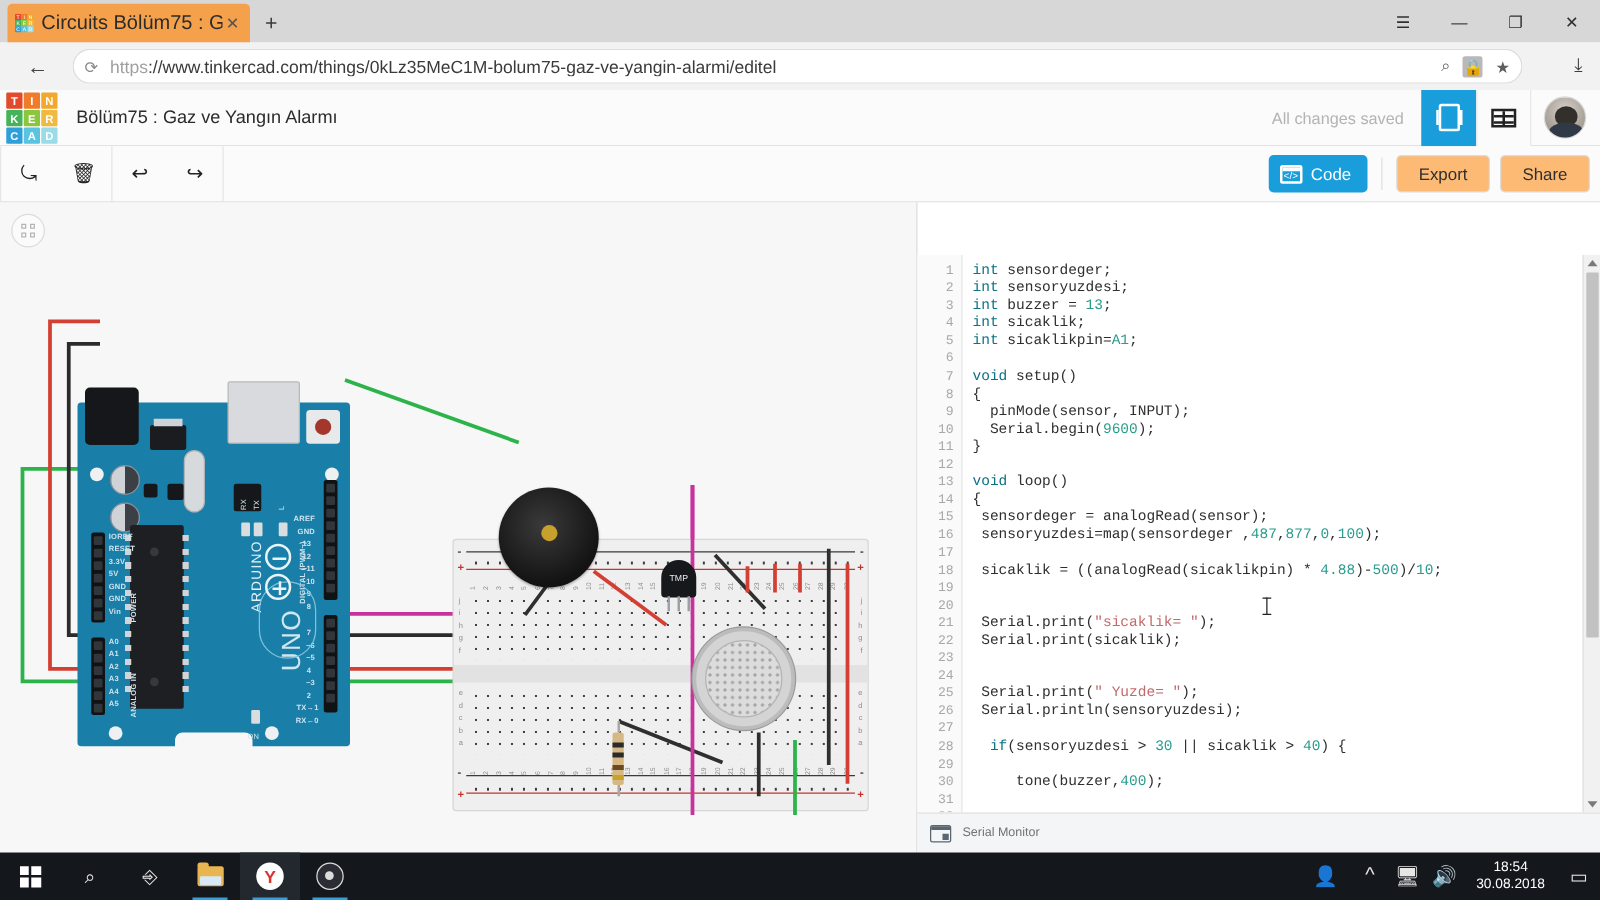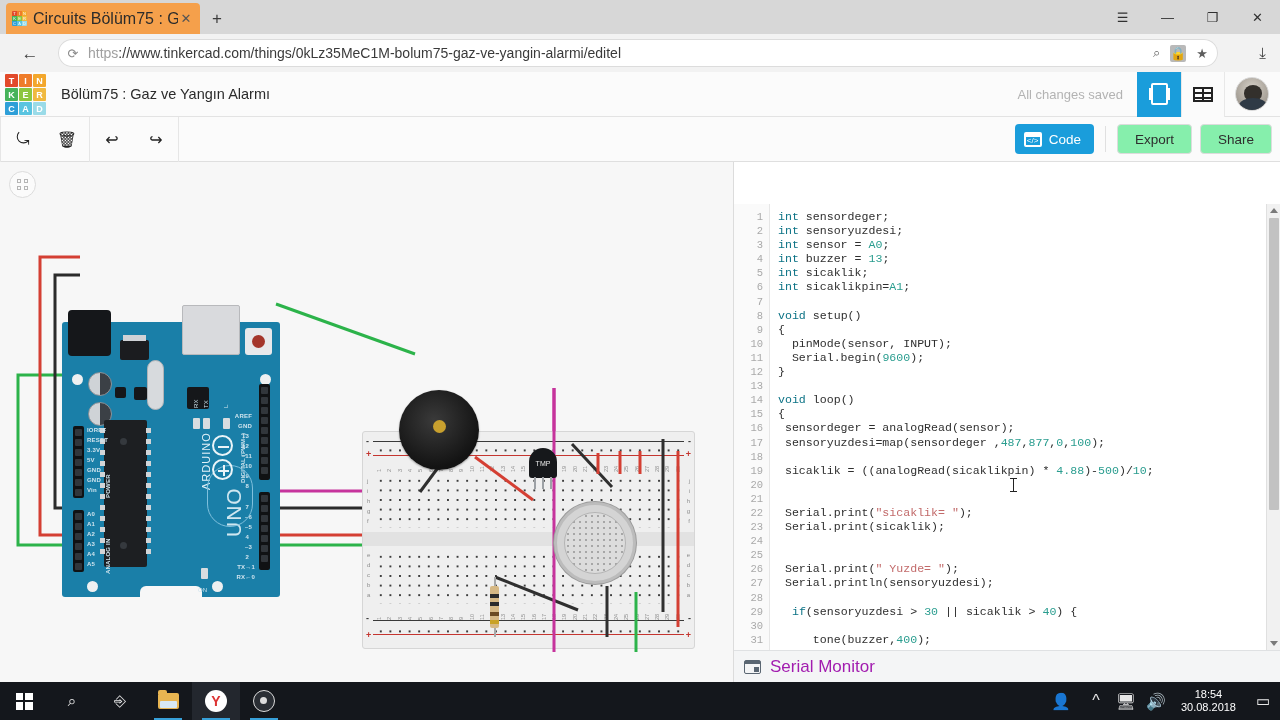--- a/index.html
+++ b/index.html
@@ -151,21 +151,21 @@
     height: 30px; margin-left: 10px; background: #fff; border: 1px solid #d6d6d6;
     border-radius: 4px; display: flex; align-items: center; padding: 0 14px 0 10px;
     font-size: 13.5px; color: #2e2e2e; gap: 9px;
   }
   .play-tri {
     width: 0; height: 0; border-left: 11px solid #3c3c3c;
     border-top: 7px solid transparent; border-bottom: 7px solid transparent;
   }
   .tb-sep { width: 1px; height: 26px; background: #e0e0e0; margin: 0 11px; }
   .plain-btn {
-    height: 30px; background: #86efac; border: 1px solid #dcdcdc; border-radius: 4px;
+    height: 30px; background: #fdba74; border: 1px solid #dcdcdc; border-radius: 4px;
     display: flex; align-items: center; padding: 0 17px; font-size: 13.5px; color: #2e2e2e;
     margin-right: 8px;
   }
 
   
   .workspace {
     position: absolute; top: 162px; left: 0; width: 733px; height: 520px;
     background: #f7f7f7; overflow: hidden;
   }
   .fitview {
@@ -412,21 +412,21 @@
   }
   .sm-icon {
     width: 17px; height: 14px; border: 1.6px solid #5a6672; border-radius: 2px; position: relative;
   }
   .sm-icon::before {
     content:""; position:absolute; left:0; right:0; top:0; height:3.5px; background:#5a6672;
   }
   .sm-icon::after {
     content:""; position:absolute; right:1px; bottom:1px; width:5px; height:5px; background:#5a6672;
   }
-  .sm-text { font-size: 17px; color: #a21caf; }
+  .sm-text { font-size: 10px; color: #737373; }
 
   
   .taskbar {
     position: absolute; bottom: 0; left: 0; width: 1280px; height: 38px;
     background: #14171c; display: flex; align-items: center;
   }
   .tb-item {
     width: 48px; height: 38px; display: flex; align-items: center; justify-content: center;
     position: relative;
   }
@@ -869,21 +869,20 @@
           <div>28</div>
           <div>29</div>
           <div>30</div>
           <div>31</div>
           <div>32</div>
         </div>
       <div class="codearea" id="codearea">
         <div class="caret-mouse"></div>
       <div class="cline"><span class="kw">int</span> sensordeger;</div>
           <div class="cline"><span class="kw">int</span> sensoryuzdesi;</div>
-          <div class="cline"><span class="kw">int</span> sensor = <span class="num">A0</span>;</div>
           <div class="cline"><span class="kw">int</span> buzzer = <span class="num">13</span>;</div>
           <div class="cline"><span class="kw">int</span> sicaklik;</div>
           <div class="cline"><span class="kw">int</span> sicaklikpin=<span class="num">A1</span>;</div>
           <div class="cline">&nbsp;</div>
           <div class="cline"><span class="kw">void</span> setup()</div>
           <div class="cline">{</div>
           <div class="cline">  pinMode(sensor, INPUT);</div>
           <div class="cline">  Serial.begin(<span class="num">9600</span>);</div>
           <div class="cline">}</div>
           <div class="cline">&nbsp;</div>

